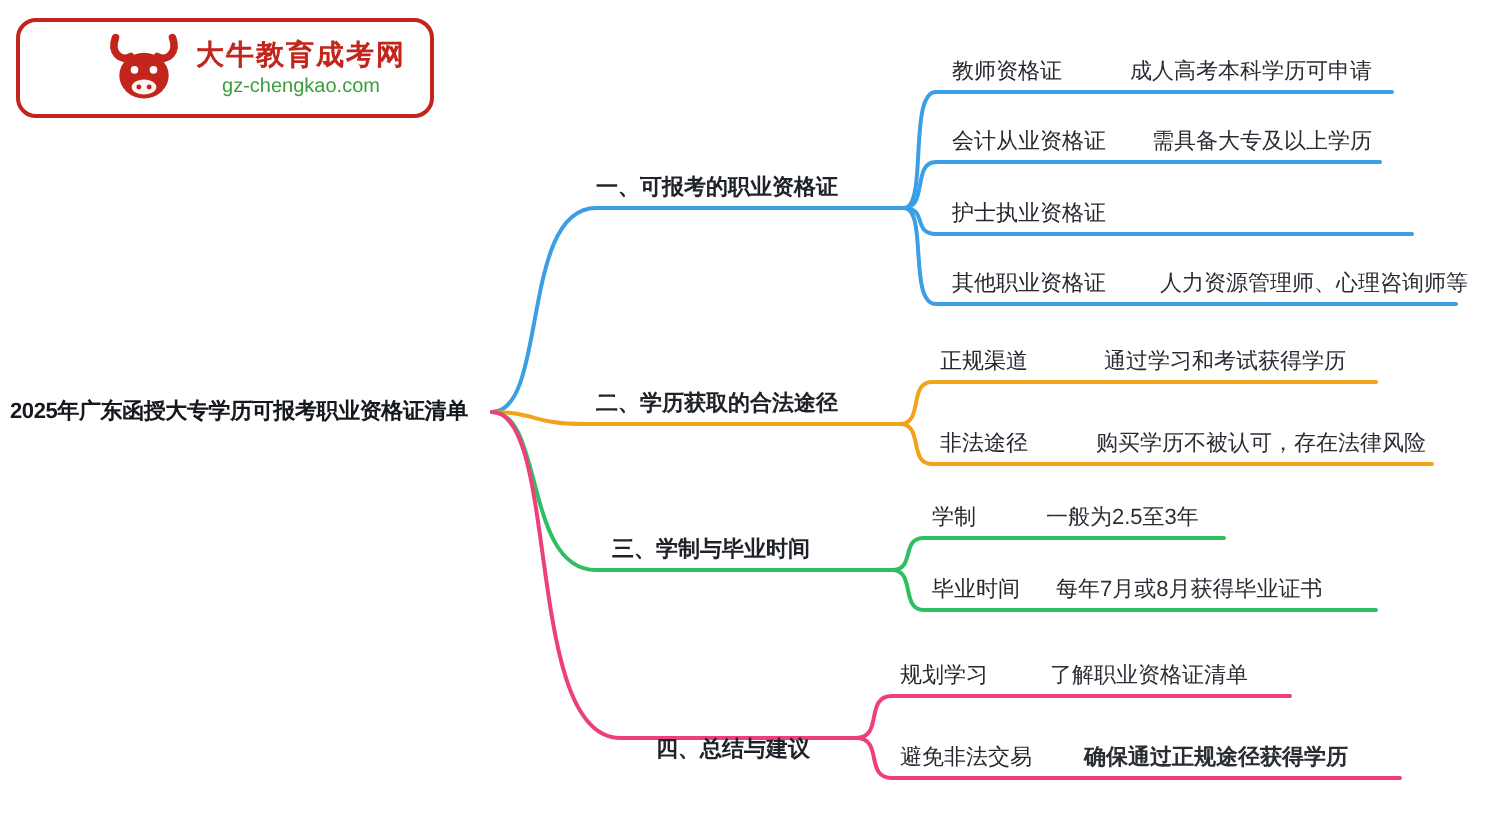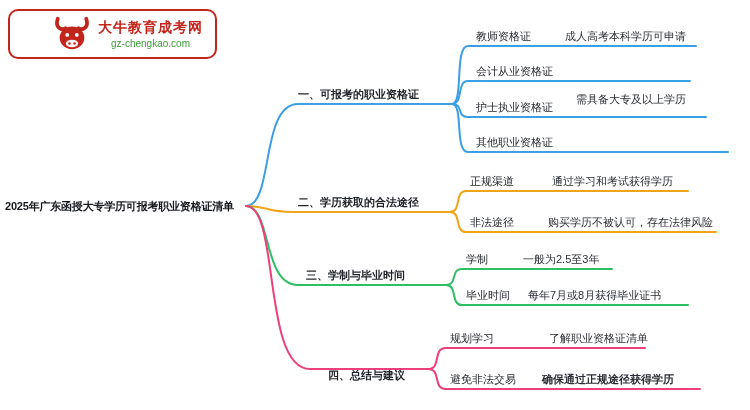--- a/index.html
+++ b/index.html
@@ -69,35 +69,36 @@
       <div class="logo-url" style="color: rgb(58, 158, 58);">gz-chengkao.com</div>
     </div>
   </div>
 
   <div class="node root" style="left:5px;top:199px;">2025年广东函授大专学历可报考职业资格证清单</div>
 
   <div class="node blabel" style="left:298px;top:87px;text-align:right;">一、可报考的职业资格证</div>
   <div class="node" style="left:476px;top:29px;">教师资格证</div>
   <div class="node val" style="left:565px;top:29px;">成人高考本科学历可申请</div>
   <div class="node" style="left:476px;top:64px;">会计从业资格证</div>
-  <div class="node val" style="left:576px;top:64px;margin-top:28px;">需具备大专及以上学历</div>
+  <div class="node val" style="left:576px;top:64px;">需具备大专及以上学历</div>
   <div class="node" style="left:476px;top:100px;">护士执业资格证</div>
   <div class="node" style="left:476px;top:135px;">其他职业资格证</div>
+  <div class="node val" style="left:580px;top:135px;">人力资源管理师、心理咨询师等</div>
 
   <div class="node blabel" style="left:298px;top:195px;">二、学历获取的合法途径</div>
   <div class="node" style="left:470px;top:174px;">正规渠道</div>
   <div class="node val" style="left:552px;top:174px;">通过学习和考试获得学历</div>
   <div class="node" style="left:470px;top:215px;">非法途径</div>
   <div class="node blabel" style="left:306px;top:268px;">三、学制与毕业时间</div>
 
   <div class="node val" style="left:548px;top:215px;">购买学历不被认可，存在法律风险</div>
   <div class="node" style="left:466px;top:252px;">学制</div>
   <div class="node val" style="left:523px;top:252px;">一般为2.5至3年</div>
   <div class="node" style="left:466px;top:288px;">毕业时间</div>
   <div class="node val" style="left:528px;top:288px;">每年7月或8月获得毕业证书</div>
 
   <div class="node blabel" style="left:328px;top:352px;margin-top:16px;">四、总结与建议</div>
   <div class="node" style="left:450px;top:331px;">规划学习</div>
-  <div class="node val" style="left:525px;top:331px;margin-left:24px;">了解职业资格证清单</div>
+  <div class="node val" style="left:525px;top:331px;">了解职业资格证清单</div>
   <div class="node" style="left:450px;top:372px;">避免非法交易</div>
   <div class="node val" style="left:542px;top:372px;font-weight:bold;">确保通过正规途径获得学历</div>
 
 </div>
 
 </body></html>

